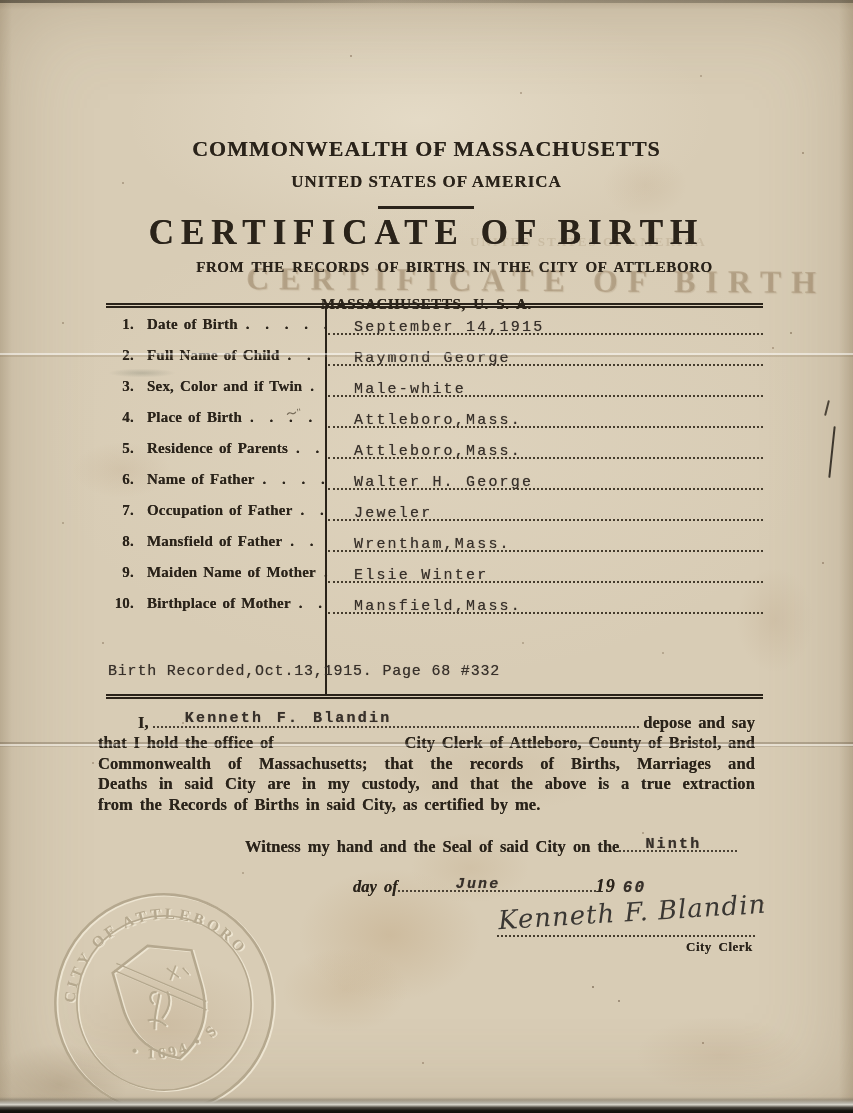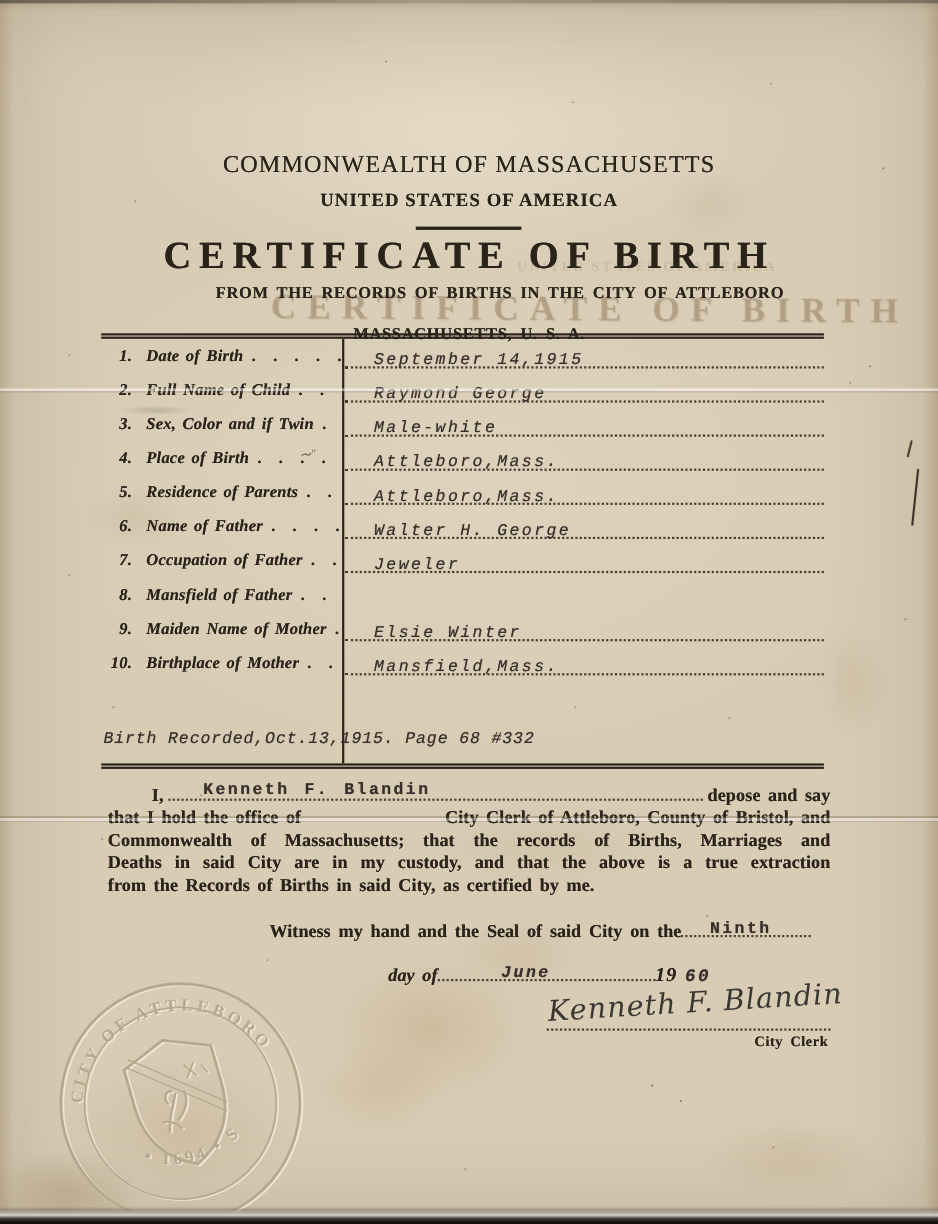--- a/index.html
+++ b/index.html
@@ -32,39 +32,39 @@
     box-shadow: inset 0 0 90px rgba(118,98,68,0.30);
   }
   .ink{color:#2a231a;text-shadow:0 0 0.6px rgba(42,35,26,0.75);}
   .typed{
     font-family:"Liberation Mono",monospace;
     color:#37302a;font-size:15px;letter-spacing:2.2px;white-space:nowrap;
     text-shadow:0 0 0.7px rgba(55,48,42,0.65);
   }
   
   .hdr{position:absolute;left:0;width:100%;text-align:center;}
-  .hdr-commonwealth{top:136px;font-size:22px;font-weight:400;letter-spacing:1px;}
+  .hdr-commonwealth{top:136px;font-size:22px;font-weight:700;letter-spacing:1px;}
   .hdr-country{top:172px;font-size:17px;font-weight:700;letter-spacing:1px;}
   .hdr-rule{position:absolute;left:378px;top:206px;width:96px;height:3px;background:#2a231a;}
   .hdr-title{top:213px;font-size:35px;font-weight:700;letter-spacing:7px;}
   .hdr-sub1{top:259px;font-size:15px;font-weight:700;letter-spacing:0.6px;word-spacing:3px;padding-left:28px;}
   .hdr-sub2{top:296px;font-size:15px;font-weight:700;letter-spacing:0.6px;word-spacing:3px;}
   .ghost-title{
     position:absolute;left:246px;top:262px;font-size:32px;font-weight:700;letter-spacing:10px;
     color:rgba(125,100,65,0.30);white-space:nowrap;transform:rotate(0.4deg);
     text-shadow:1px 1px 1px rgba(125,100,65,0.18);
   }
   .ghost-small{
     position:absolute;left:470px;top:234px;font-size:13px;font-weight:700;letter-spacing:2px;
     color:rgba(125,100,65,0.16);white-space:nowrap;
   }
   
   .cert-table{
-    position:absolute;left:92px;top:303px;width:657px;height:386px;
-    border-top:5px double #2a231a;border-bottom:5px double #2a231a;font-style:italic;
+    position:absolute;left:106px;top:303px;width:657px;height:386px;
+    border-top:5px double #2a231a;border-bottom:5px double #2a231a;
   }
   .v-divider{position:absolute;left:219px;top:0;bottom:0;width:2px;background:#2a231a;}
   .field-row{position:relative;height:31px;}
   .field-row:first-child{height:27px;}
   .f-lab-wrap{position:absolute;left:4px;bottom:2px;font-size:15px;font-weight:600;letter-spacing:0.2px;word-spacing:2px;white-space:nowrap;}
   .f-num{display:inline-block;width:24px;text-align:right;}
   .f-label{margin-left:13px;}
   .f-leader{margin-left:8px;letter-spacing:5px;font-weight:700;}
   .f-line{position:absolute;left:222px;right:0;bottom:0;border-bottom:2px dotted #453c2d;height:24px;}
   .f-value{position:absolute;left:26px;bottom:-3px;}
@@ -206,20 +206,23 @@
     </span>
     <span class="f-line">
       <span class="f-value typed">Jeweler</span>
     </span>
   </div>
 
   <div class="field-row">
     <span class="f-lab-wrap ink">
       <span class="f-num">8.</span><span class="f-label">Mansfield of Father</span><span class="f-leader">. .</span>
     </span>
+    <span class="f-line">
+      <span class="f-value typed">Wrentham,Mass.</span>
+    </span>
   </div>
 
   <div class="field-row">
     <span class="f-lab-wrap ink">
       <span class="f-num">9.</span><span class="f-label">Maiden Name of Mother</span><span class="f-leader">.</span>
     </span>
     <span class="f-line">
       <span class="f-value typed">Elsie Winter</span>
     </span>
   </div>

